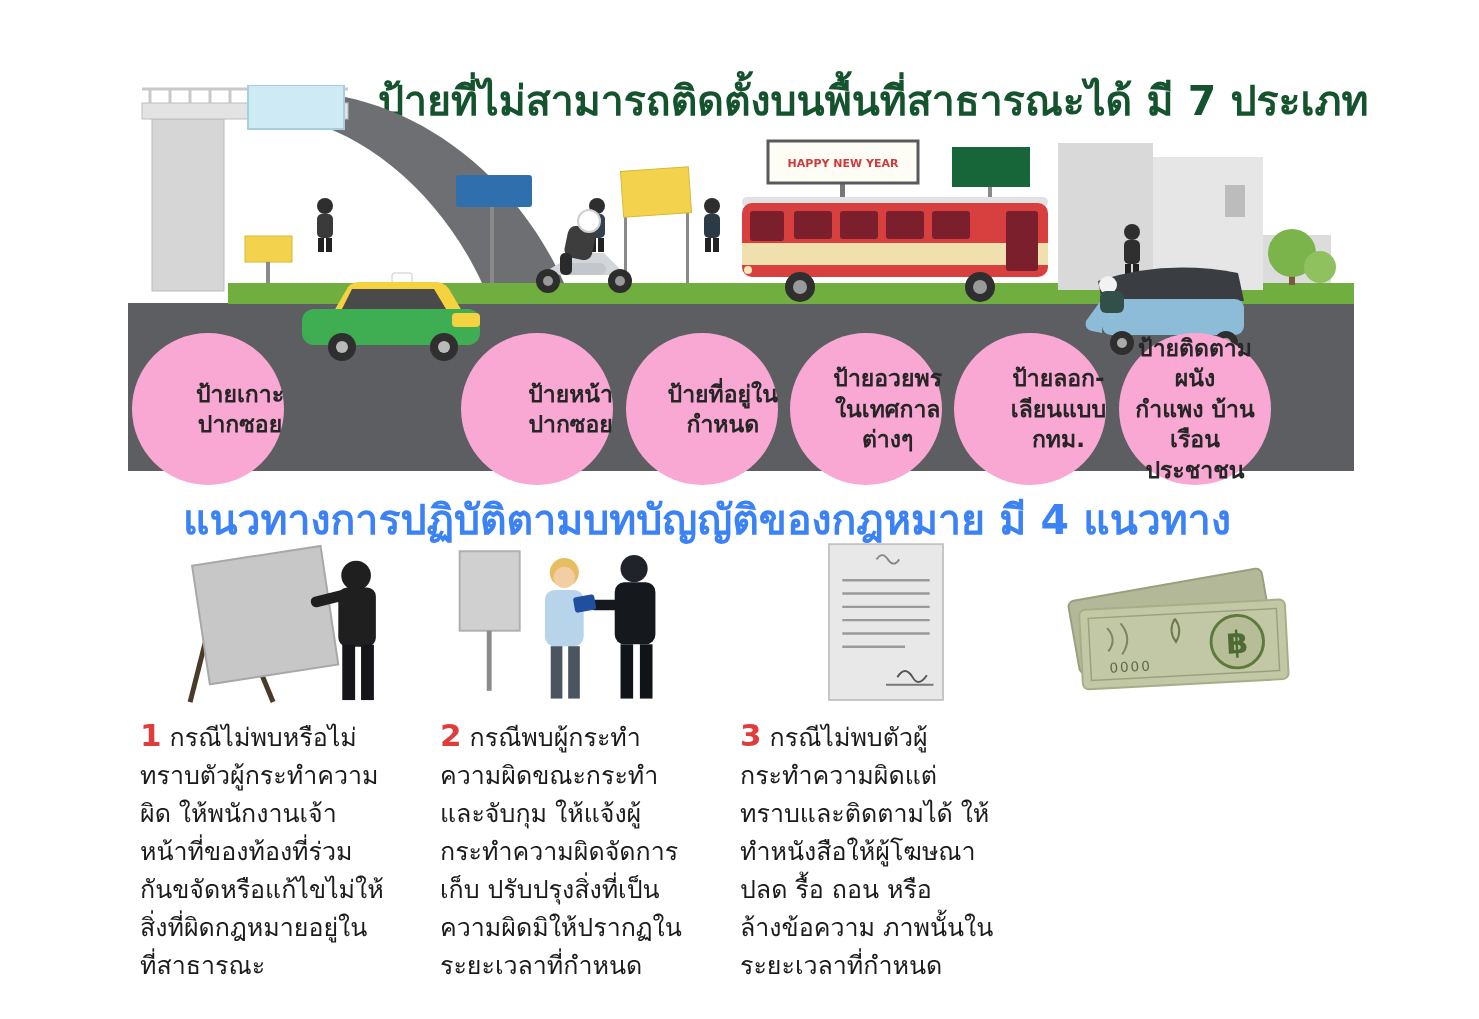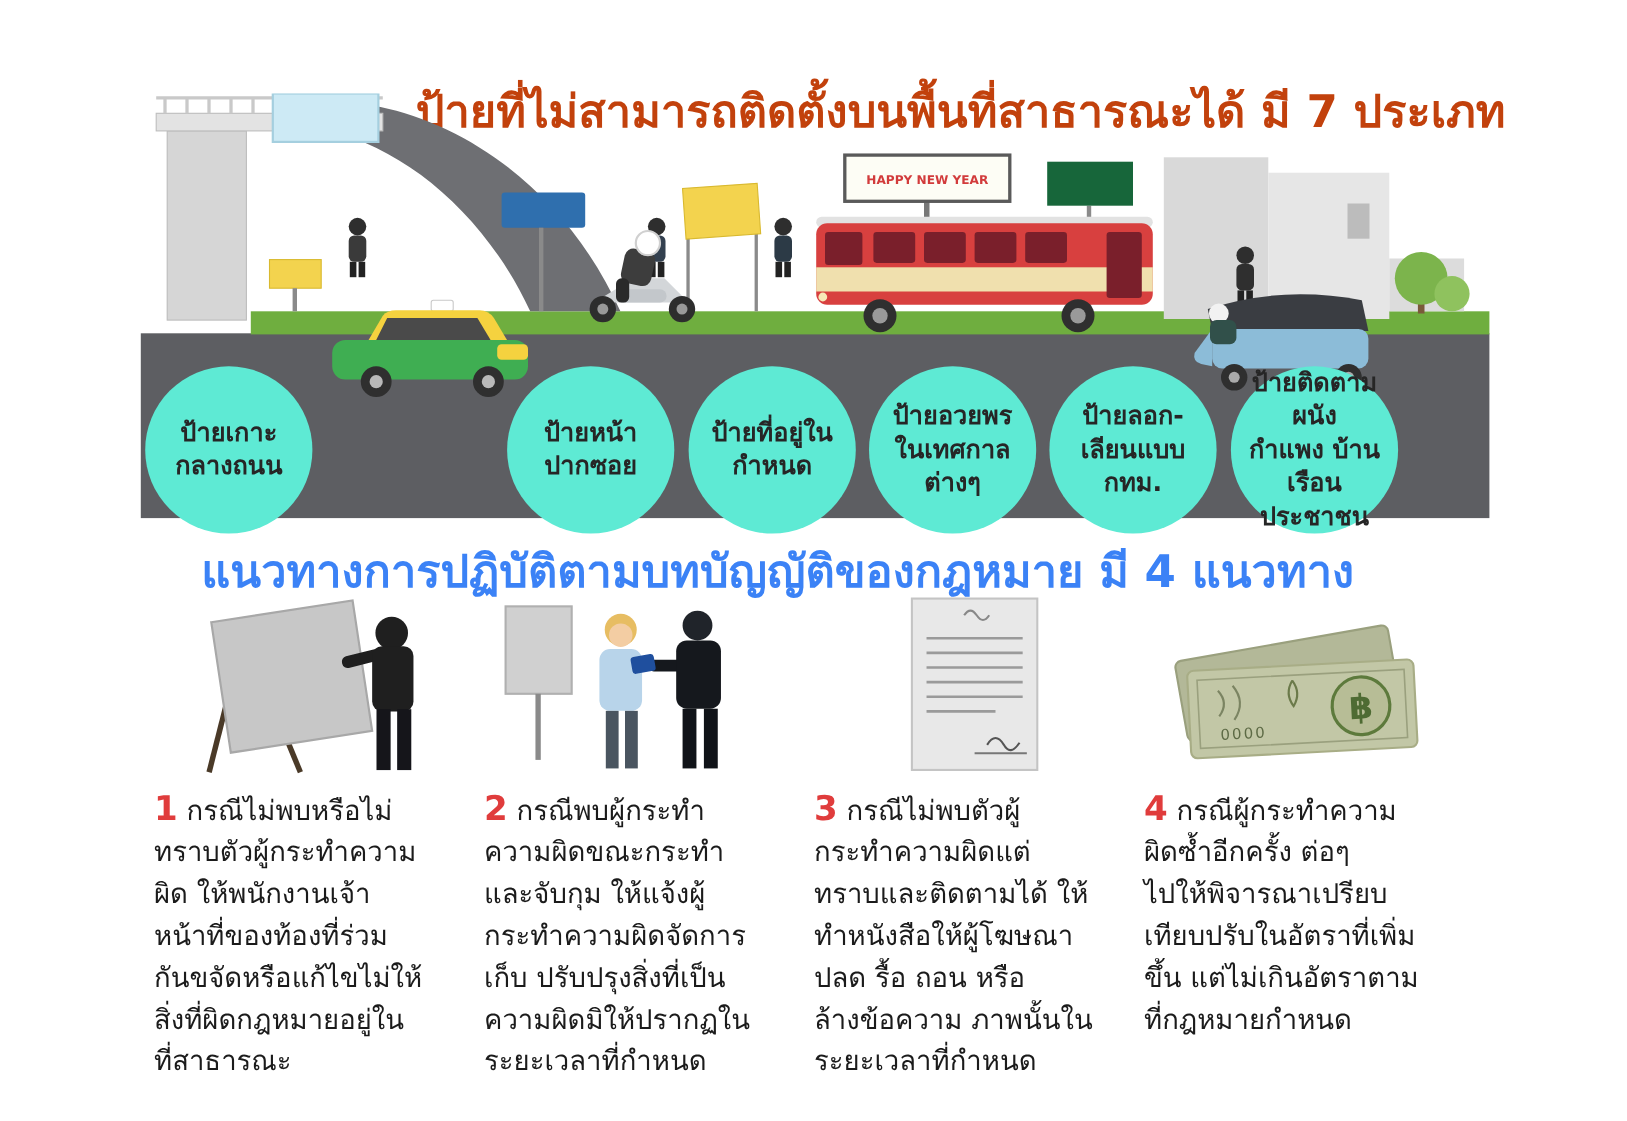--- a/index.html
+++ b/index.html
@@ -1,28 +1,28 @@
 <!DOCTYPE html>
 <html><head>
 <meta charset="utf-8">
 <style>
   html,body{margin:0;padding:0;}
   body{
     width:1479px;height:1019px;background:#ffffff;position:relative;overflow:hidden;
     font-family:"DejaVu Sans","Liberation Sans",sans-serif;color:#1c1c1c;
   }
   .title1{
-    position:absolute;top:68px;left:378px;font-size:41px;font-weight:bold;color:#c2410c;
+    position:absolute;top:68px;left:378px;font-size:41px;font-weight:bold;color:#14532d;
     white-space:nowrap;
   }
   .scene{position:absolute;top:85px;left:0;}
   .circles{position:absolute;top:0;left:0;width:1479px;height:1019px;pointer-events:none;}
   .circle{
     position:absolute;top:333px;width:152px;height:152px;border-radius:50%;
-    background:#5eead4;display:flex;align-items:center;justify-content:center;text-align:center;
+    background:#f9a8d4;display:flex;align-items:center;justify-content:flex-end;text-align:center;
   }
   .circle span{
     white-space:pre-line;font-weight:bold;font-size:23px;line-height:1.32;color:#262626;
     width:max-content;
   }
   .title2{
     position:absolute;top:487px;left:183px;font-size:41px;font-weight:bold;color:#3b82f6;
     white-space:nowrap;
   }
   .guidelines{
@@ -178,21 +178,21 @@
       <circle cx="1122" cy="258" r="12" fill="#2f2f2f"></circle>
         <circle cx="1122" cy="258" r="5" fill="#aaaaaa"></circle>
       <circle cx="1226" cy="258" r="12" fill="#2f2f2f"></circle>
         <circle cx="1226" cy="258" r="5" fill="#aaaaaa"></circle>
     </g>
   </svg>
 
   <div class="circles">
     <div class="circle" style="left:132px">
       <span>ป้ายเกาะ
-กลางถนน</span>
+ปากซอย</span>
     </div>
     <div class="circle" style="left:461px">
       <span>ป้ายหน้า
 ปากซอย</span>
     </div>
     <div class="circle" style="left:626px">
       <span>ป้ายที่อยู่ใน
 กำหนด</span>
     </div>
     <div class="circle" style="left:790px">
@@ -307,24 +307,16 @@
             <rect x="42" y="50" width="212" height="82" rx="6" fill="#c2c7a6" stroke="#a8ad86" stroke-width="2"></rect>
             <rect x="51" y="59" width="194" height="64" fill="none" stroke="#9aa07e" stroke-width="1.5"></rect>
             <path d="M70,70 q10,12 0,24 M84,66 q12,16 0,32" stroke="#7b8462" stroke-width="2" fill="none"></path>
             <path d="M140,64 q-8,12 0,24 q8,-12 0,-24" stroke="#6b7a4a" stroke-width="2" fill="none"></path>
             <circle cx="203" cy="91" r="27" fill="#b7bd96" stroke="#5d7a3c" stroke-width="3"></circle>
             <text x="203" y="103" text-anchor="middle" font-size="32" font-weight="bold" fill="#4e6b33">฿</text>
             <text x="92" y="116" text-anchor="middle" font-size="14" letter-spacing="2" fill="#5d6a45">0000</text>
           </g>
         </svg>
       </div>
-      <p class="g-text">
-        <span class="g-num">4</span><span class="g-body">กรณีผู้กระทำความ
-ผิดซ้ำอีกครั้ง ต่อๆ
-ไปให้พิจารณาเปรียบ
-เทียบปรับในอัตราที่เพิ่ม
-ขึ้น แต่ไม่เกินอัตราตาม
-ที่กฎหมายกำหนด</span>
-      </p>
     </div>
 
   </div>
 </div>
 
 </body></html>

